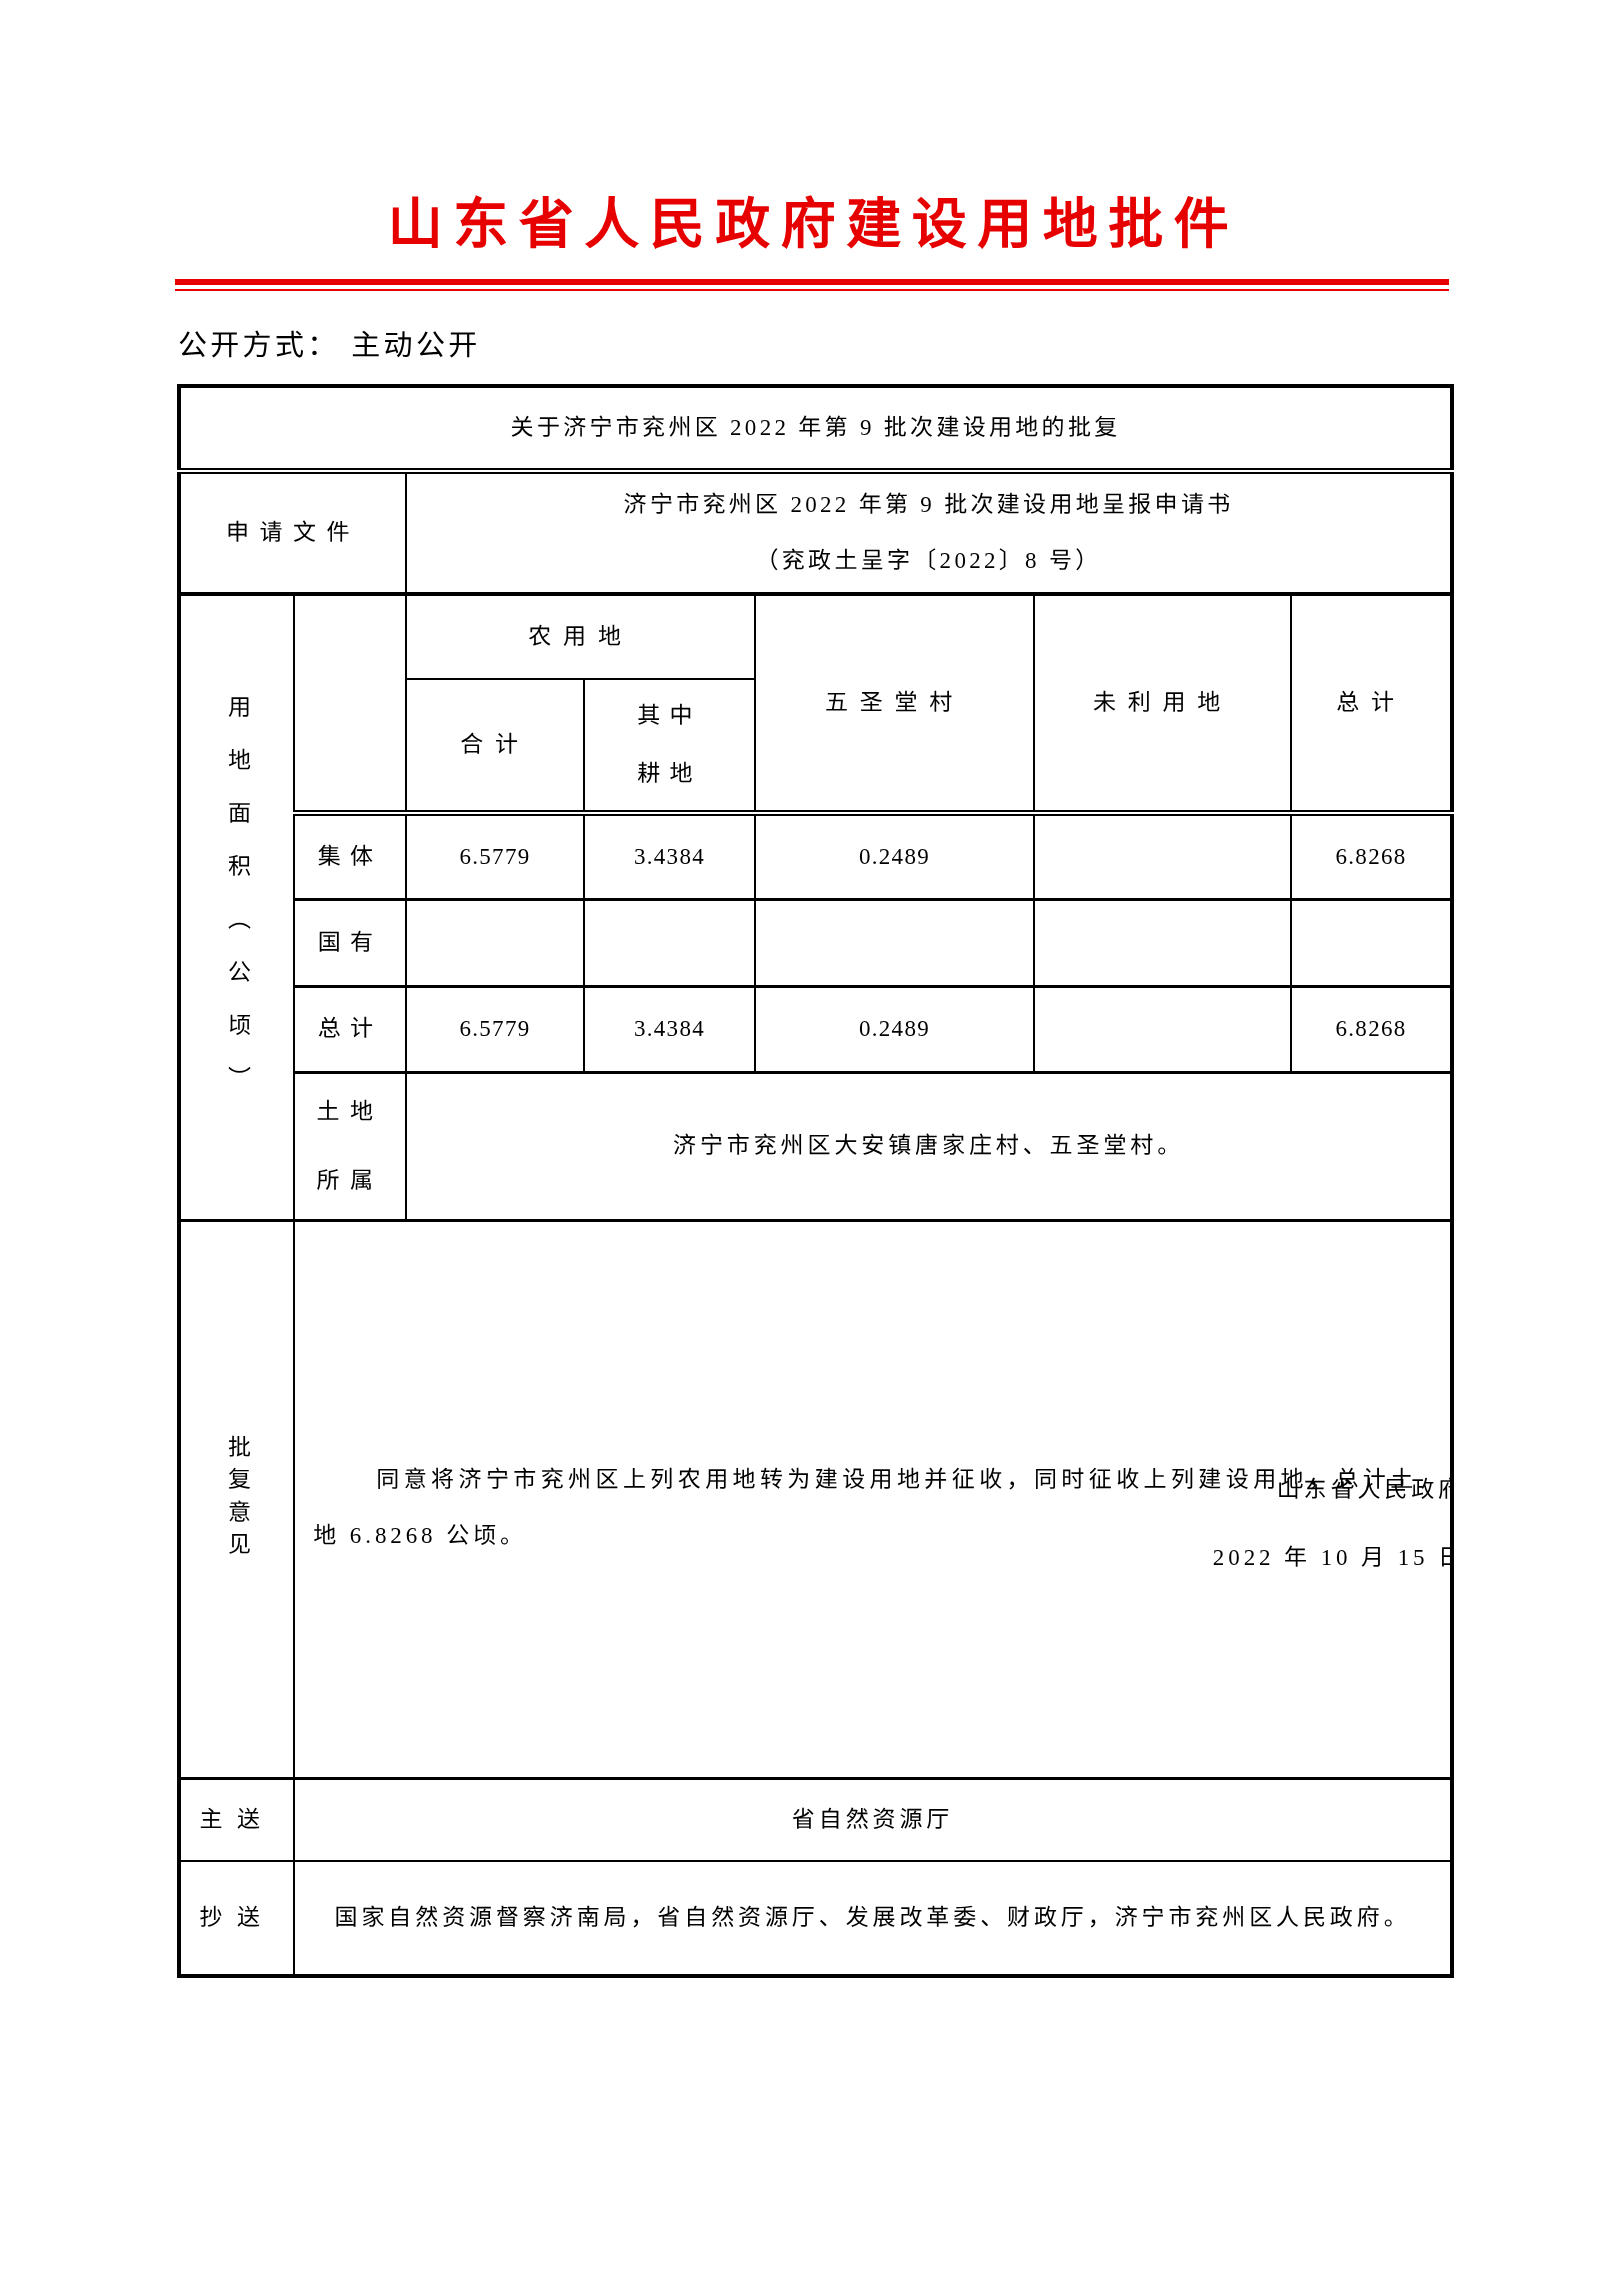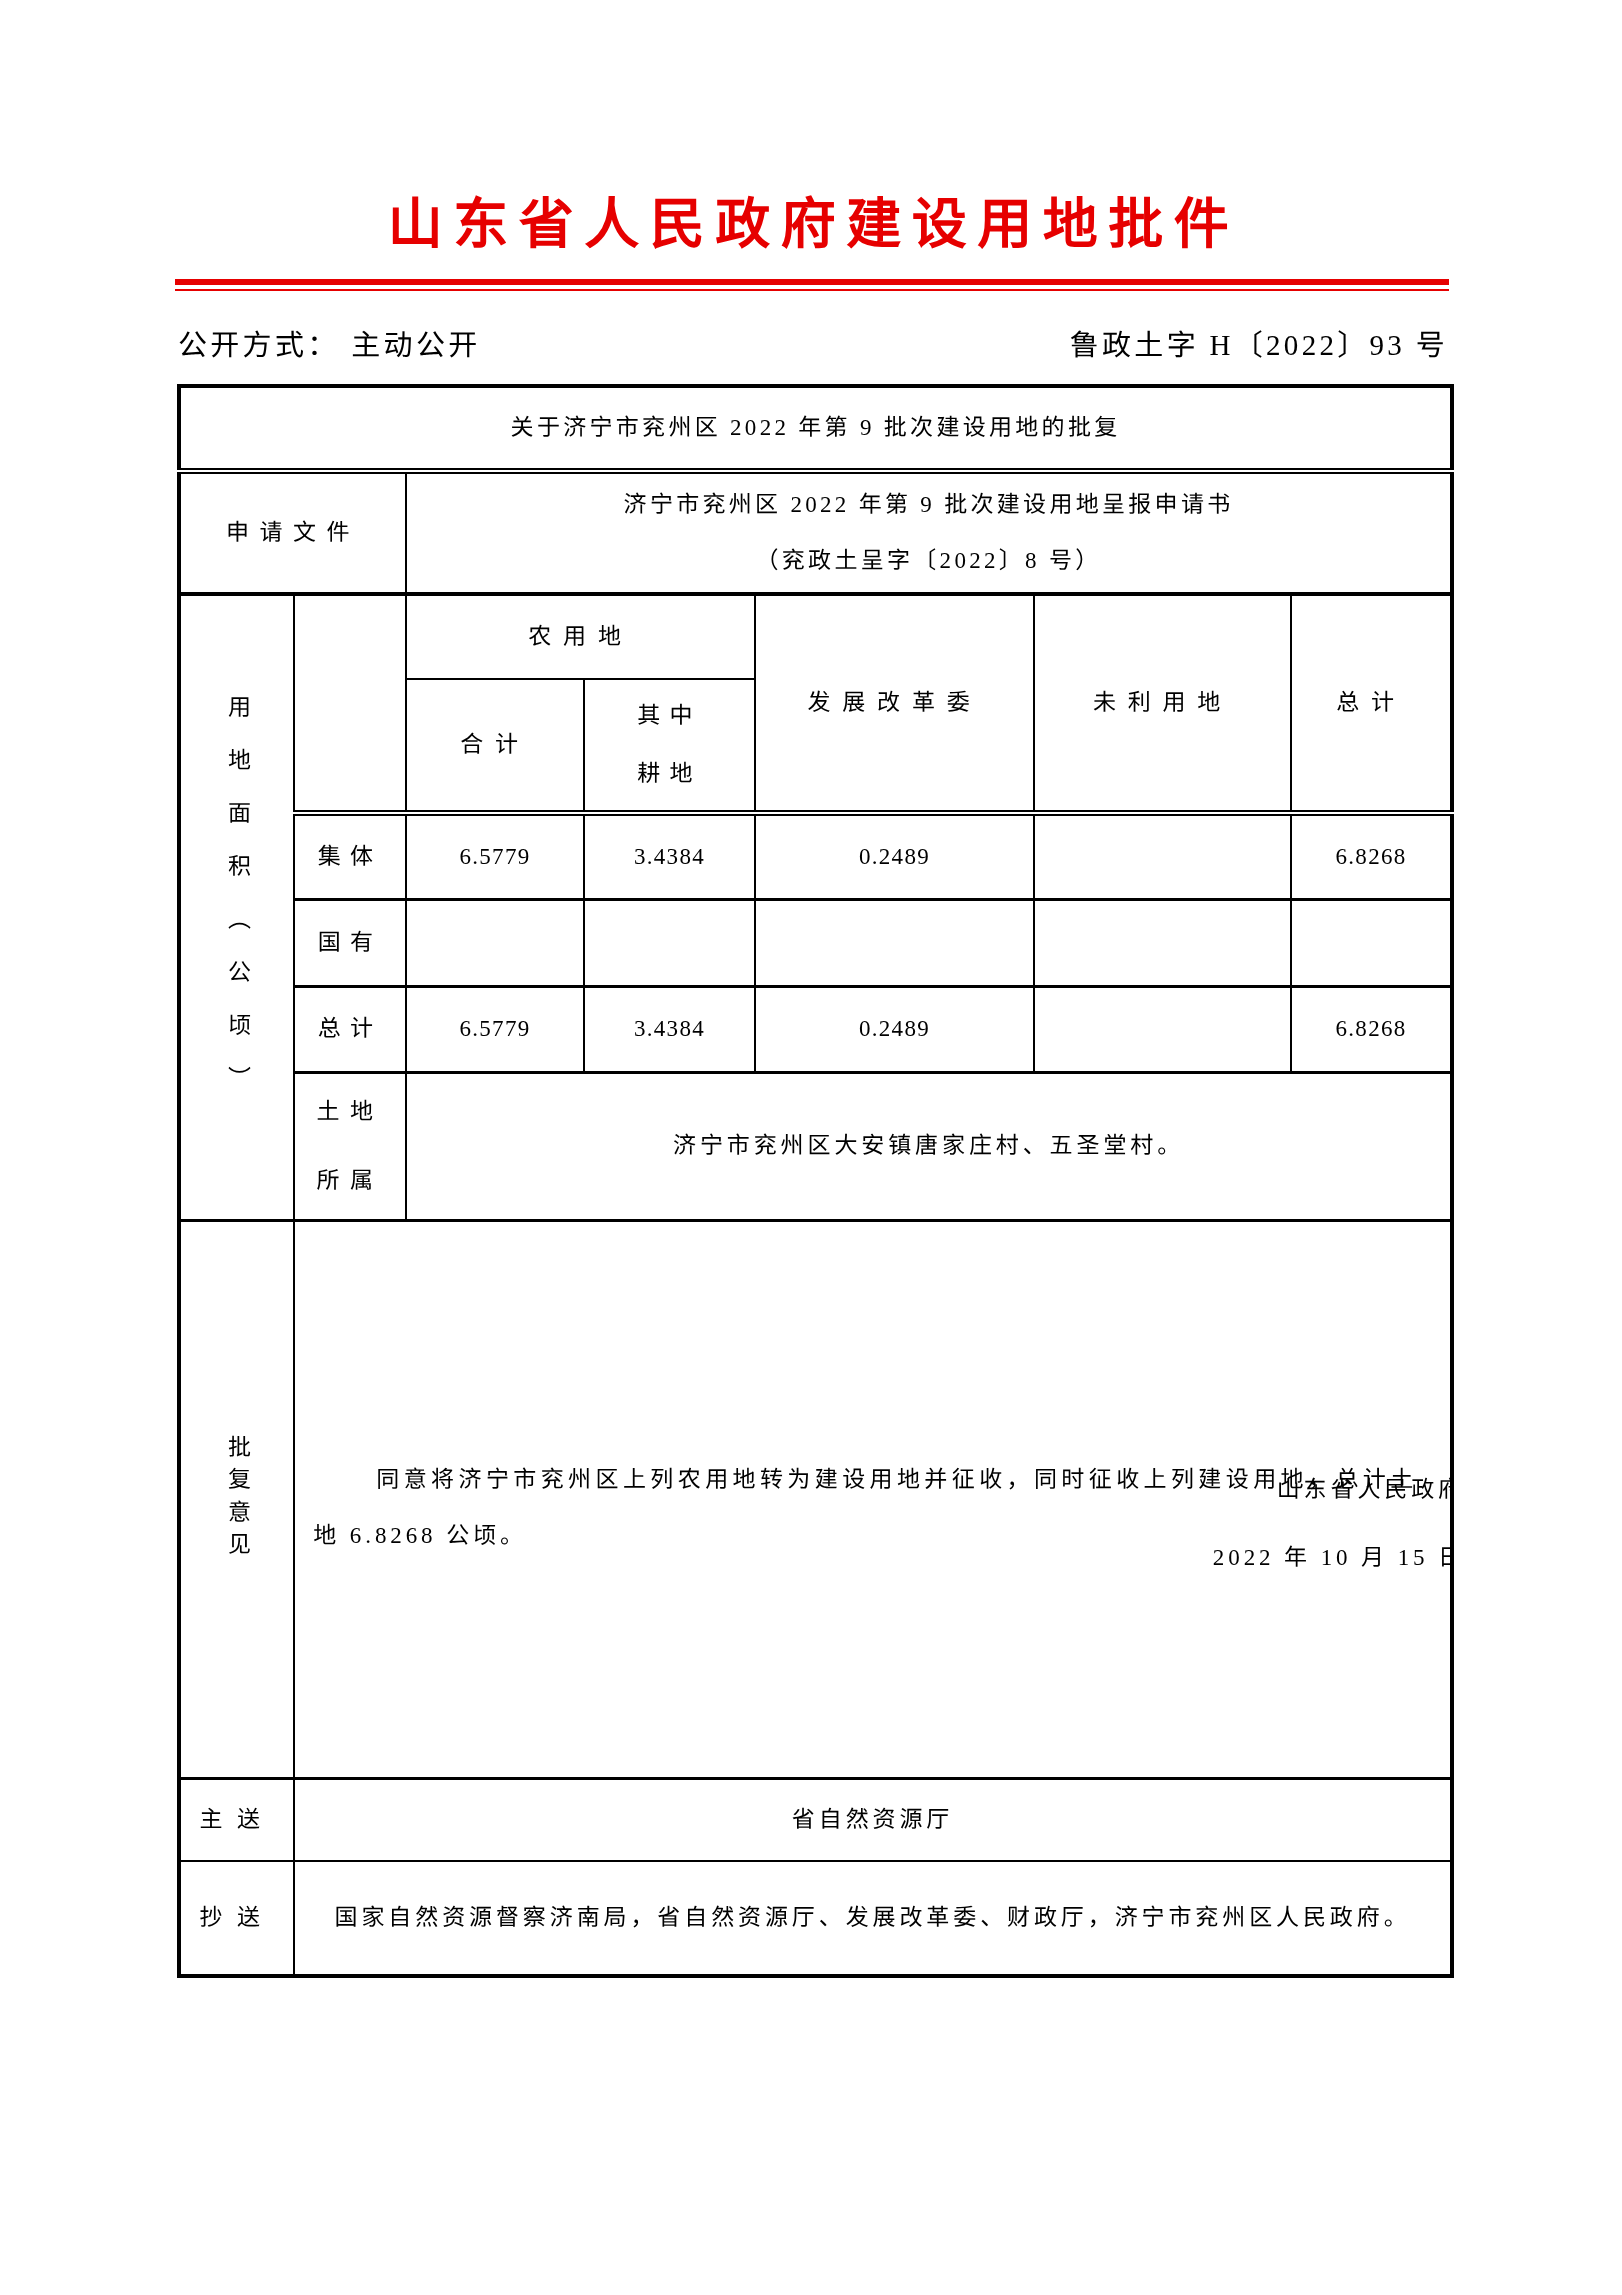--- a/index.html
+++ b/index.html
@@ -87,21 +87,20 @@
 
   <div class="red-rules">
     <div class="red-rule-thick"></div>
     <div class="red-rule-thin"></div>
   </div>
 
   <div class="meta-row">
     <div class="meta-left">
       <span class="lbl">公开方式：</span><span>主动公开</span>
     </div>
-    <div class="meta-right">鲁政土字 H〔2022〕93 号</div>
   </div>
 
   <table class="doc">
     <colgroup>
       <col style="width:115px">
         <col style="width:112px">
         <col style="width:178px">
       <col style="width:171px">
         <col style="width:279px">
         <col style="width:257px">
@@ -120,21 +119,21 @@
         <div>（兖政土呈字〔2022〕8 号）</div>
       </td>
     </tr>
 
     <tr class="t-7" style="height:85px">
       <td rowspan="6" class="v-cell">
         <div class="v-text v-area">用地面积（公顷）</div>
       </td>
       <td rowspan="2"></td>
       <td colspan="2" class="hdr">农用地</td>
-      <td rowspan="2" class="hdr">发展改革委</td>
+      <td rowspan="2" class="hdr">五圣堂村</td>
       <td rowspan="2" class="hdr">未利用地</td>
       <td rowspan="2" class="hdr">总计</td>
     </tr>
 
     <tr style="height:134px">
       <td class="hdr">合计</td>
       <td class="hdr-two">
         <div>其中</div>
         <div>耕地</div>
       </td>

